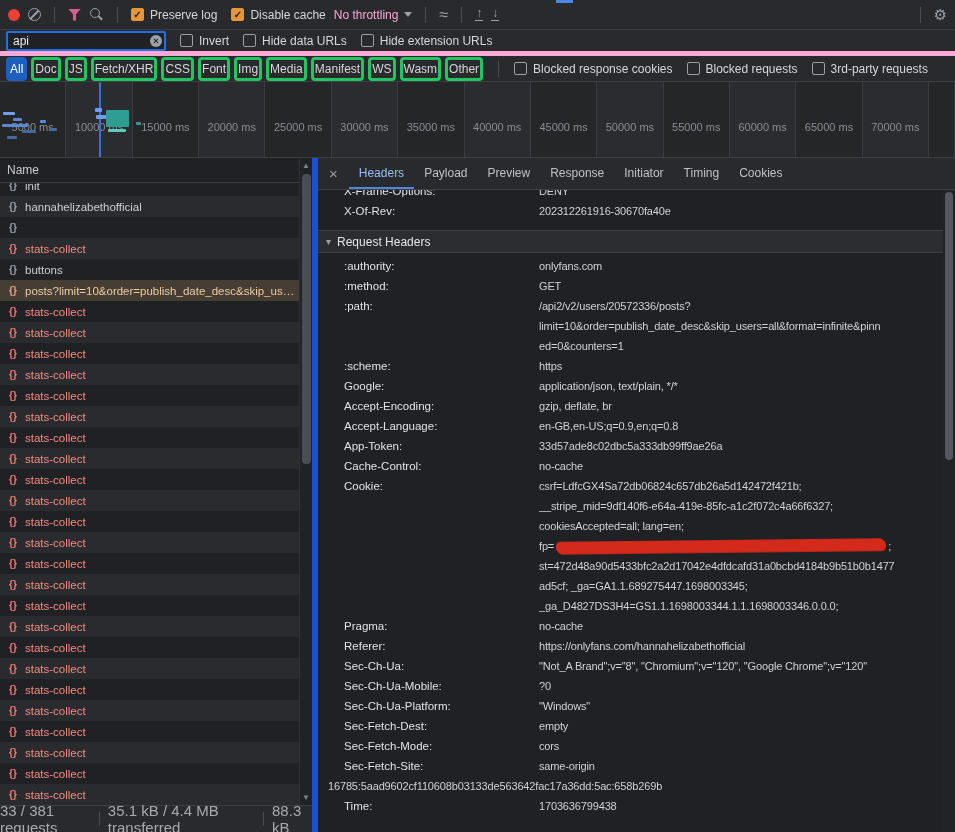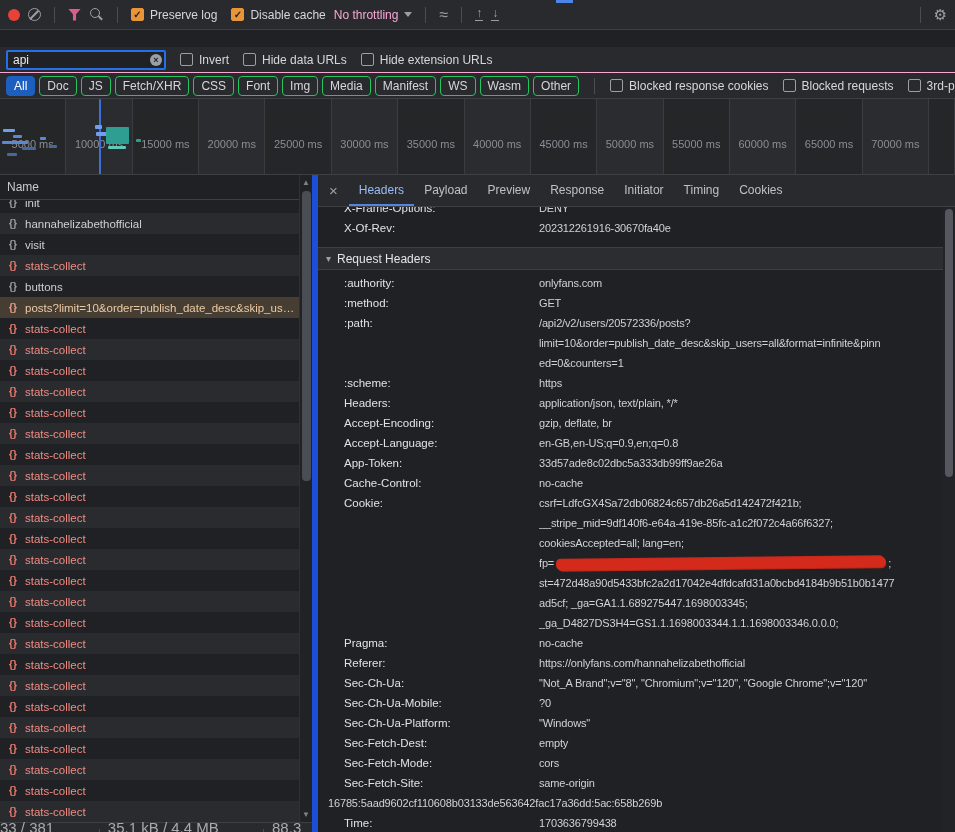--- a/index.html
+++ b/index.html
@@ -36,33 +36,33 @@
   .cb { width:13px; height:13px; border-radius:2px; border:1.5px solid #9aa0a6; flex:none;
         display:inline-flex; align-items:center; justify-content:center;
         font-size:10px; font-weight:bold; color:#202124; line-height:1; }
   .cb.checked { background:#e8953a; border-color:#e8953a; }
   .cb-label { color:#d5d7da; white-space:nowrap; }
 
   .dropdown { display:inline-flex; align-items:center; gap:6px; color:#f9a8d4; cursor:pointer; }
   .caret { width:0; height:0; border-left:4px solid transparent; border-right:4px solid transparent; border-top:5px solid #9aa0a6; }
 
   
-  .filterrow { height:26px; background:#292a2d; border-bottom:1px solid #f9a8d4;
-    display:flex; align-items:center; padding:0 6px; gap:14px;margin-top:17px; }
+  .filterrow { height:26px; background:#292a2d; border-bottom:5px solid #f9a8d4;
+    display:flex; align-items:center; padding:0 6px; gap:14px; }
   .finput-wrap { position:relative; width:160px; height:20px; flex:none; }
   .finput { width:100%; height:100%; background:#202124; border:2px solid #2370e8; border-radius:2px;
     color:#e8eaed; font-family:"Liberation Sans",sans-serif; font-size:12px; padding:0 18px 0 5px; outline:none; }
   .fclear { position:absolute; right:4px; top:4px; width:12px; height:12px; border-radius:50%;
     background:#9aa0a6; color:#202124; font-size:9px; font-weight:bold; line-height:12px; text-align:center; cursor:pointer; }
 
   
   .pillsrow { height:26px; background:#292a2d; border-bottom:1px solid #3c4043;
     display:flex; align-items:center; padding:0 6px; gap:10px; }
   .pills { display:flex; align-items:center; gap:4px; }
-  .pill { padding:2px 7px; border:1px solid #22c55e; border-radius:4px; color:#d5d7da; cursor:pointer; white-space:nowrap; }
+  .pill { padding:2px 1px; border:3px solid #22c55e; border-radius:4px; color:#d5d7da; cursor:pointer; white-space:nowrap; }
   .pill.selected { background:#1d5fbf; border-color:#1d5fbf; color:#ffffff; }
 
   
   .overview { height:76px; border-bottom:1px solid #3c4043; position:relative; display:flex; overflow:hidden; }
   .tl-cell { width:66.36px; flex:none; border-right:1px solid #3a3c3f; padding-top:3px; }
   .tl-cell:nth-child(odd) { background:#242628; }
   .tl-cell:nth-child(even) { background:#2a2c2f; }
   .tl-cell span { display:block; text-align:center; font-size:11px; color:#8a8e93; white-space:nowrap;margin-top:36px; }
   .tl-cell.fill { flex:1; }
   .tl-mark { position:absolute; border-radius:1px; }
@@ -276,21 +276,20 @@
         <div class="req-row">
           <span class="req-icon">{}</span>
           <span class="req-label">init</span>
         </div>
         <div class="req-row">
           <span class="req-icon">{}</span>
           <span class="req-label">hannahelizabethofficial</span>
         </div>
         <div class="req-row">
           <span class="req-icon">{}</span>
-          <span class="req-label">visit</span>
         </div>
         <div class="req-row err">
           <span class="req-icon">{}</span>
           <span class="req-label">stats-collect</span>
         </div>
         <div class="req-row">
           <span class="req-icon">{}</span>
           <span class="req-label">buttons</span>
         </div>
         <div class="req-row err selected">
@@ -451,21 +450,21 @@
               <div class="vline"><span>/api2/v2/users/20572336/posts?</span></div>
               <div class="vline"><span>limit=10&amp;order=publish_date_desc&amp;skip_users=all&amp;format=infinite&amp;pinn</span></div>
               <div class="vline"><span>ed=0&amp;counters=1</span></div>
             </div>
           </div>
           <div class="hrow">
             <span class="hname">:scheme:</span>
             <div class="hvalue">https</div>
           </div>
           <div class="hrow">
-            <span class="hname">Headers:</span>
+            <span class="hname">Google:</span>
             <div class="hvalue">application/json, text/plain, */*</div>
           </div>
           <div class="hrow">
             <span class="hname">Accept-Encoding:</span>
             <div class="hvalue">gzip, deflate, br</div>
           </div>
           <div class="hrow">
             <span class="hname">Accept-Language:</span>
             <div class="hvalue">en-GB,en-US;q=0.9,en;q=0.8</div>
           </div>

